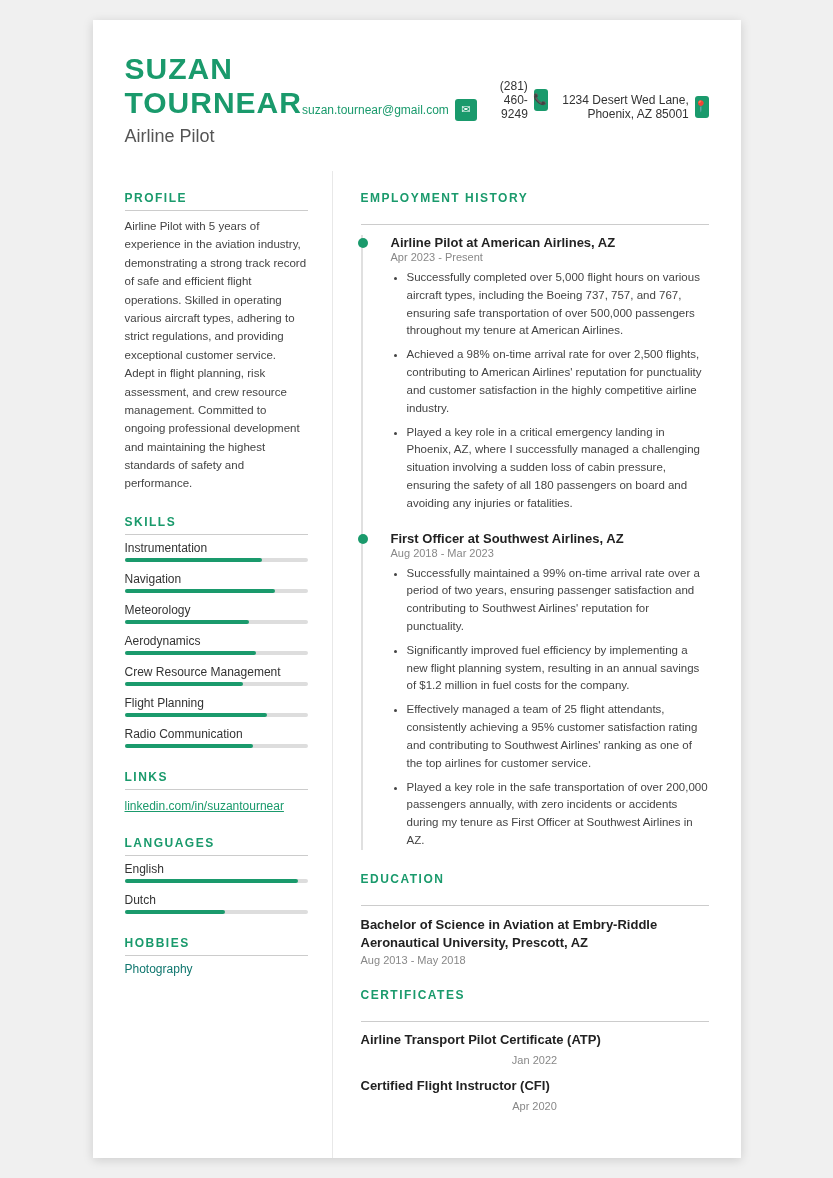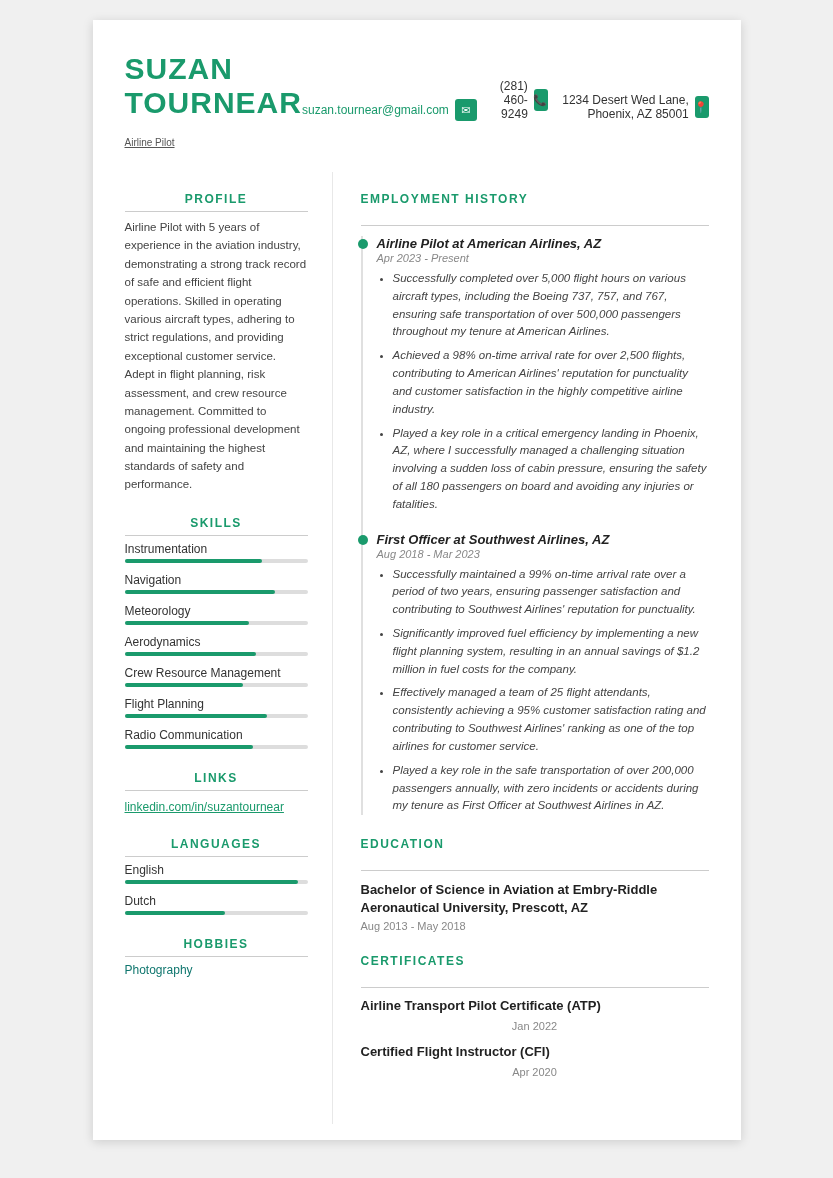--- a/index.html
+++ b/index.html
@@ -29,24 +29,23 @@
       flex: 1;
     }
     .name {
       font-size: 30px;
       font-weight: 900;
       color: #1a9a6c;
       letter-spacing: 1px;
       text-transform: uppercase;
     }
     .title {
-      font-size: 10px;
+      font-size: 18px;
       color: #555;
-      margin-top: 17px;
-      text-decoration: underline;
+      margin-top: 6px;
     }
     .header-right {
       display: flex;
       align-items: flex-end;
       flex-direction: row;
       gap: 4px;
     }
     .contact-row {
       display: flex;
       align-items: center;
@@ -88,21 +87,20 @@
     }
     .section-title {
       font-size: 12px;
       font-weight: 700;
       color: #1a9a6c;
       letter-spacing: 1.5px;
       text-transform: uppercase;
       margin-bottom: 6px;
       padding-bottom: 5px;
       border-bottom: 1.5px solid #ccc;
-      text-align: center;
     }
     .section {
       margin-bottom: 22px;
     }
     .profile-text {
       font-size: 11.5px;
       color: #444;
       line-height: 1.6;
     }
     .link-text {
@@ -162,22 +160,21 @@
       margin-bottom: 10px;
       padding-bottom: 19px;
       border-bottom: 1.5px solid #ccc;
     }
     .right-section {
       margin-bottom: 22px;
     }
     .job-entry {
       margin-bottom: 18px;
       position: relative;
-      padding-left: 14px;
-      font-style: italic;
+      padding-left: 28px;
     }
     .job-dot {
       width: 10px;
       height: 10px;
       background: #1a9a6c;
       border-radius: 50%;
       position: absolute;
       left: -5px;
       top: 3px;
     }

